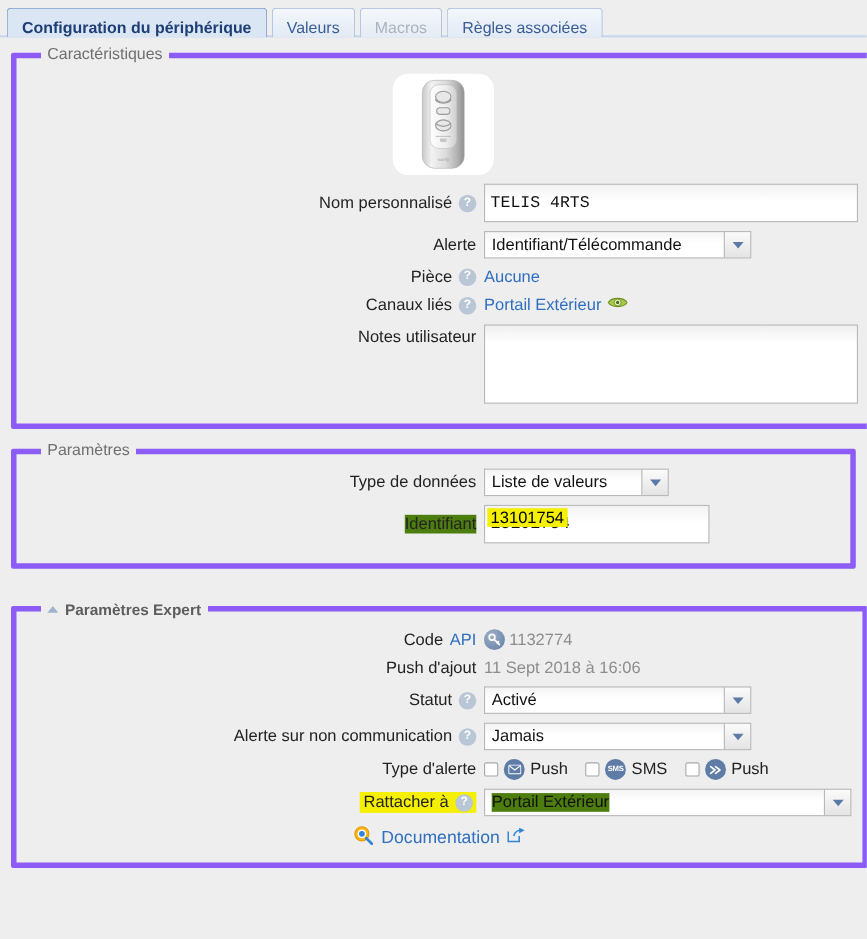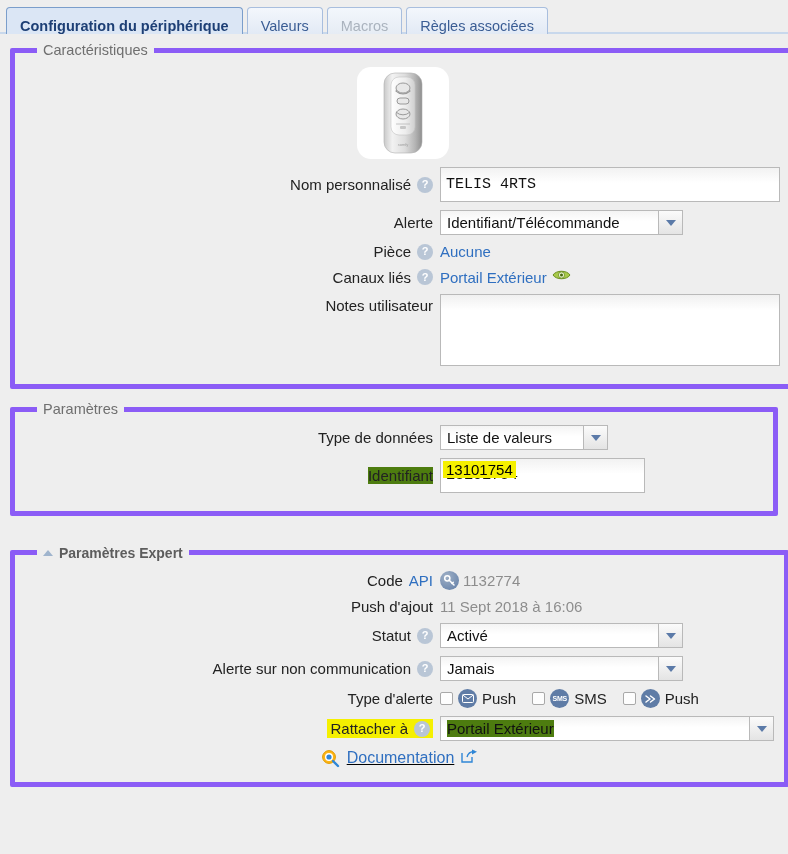--- a/index.html
+++ b/index.html
@@ -218,22 +218,22 @@
 
   .hl-yellow { background: #4d7c0f; }
 
   .api-key {
     width: 19px; height: 19px; border-radius:50%;
     background: radial-gradient(circle at 35% 30%, #9fb0c6, #5f7ca6);
     display:inline-flex; align-items:center; justify-content:center;
   }
 
   .doc-row {
-    display:flex; justify-content:center;
-    gap: 7px; margin-top: 4px; text-decoration: underline;
+    display:flex; align-items:center; justify-content:center;
+    gap: 7px; margin-top: 4px;
   }
   .doc-link { color:#2f6fc0; font-size:16px; cursor:pointer; }
   .eye { margin-left: 5px; }
 </style>
 </head>
 <body>
 
 <div class="app">
 
   <div class="tabbar">

